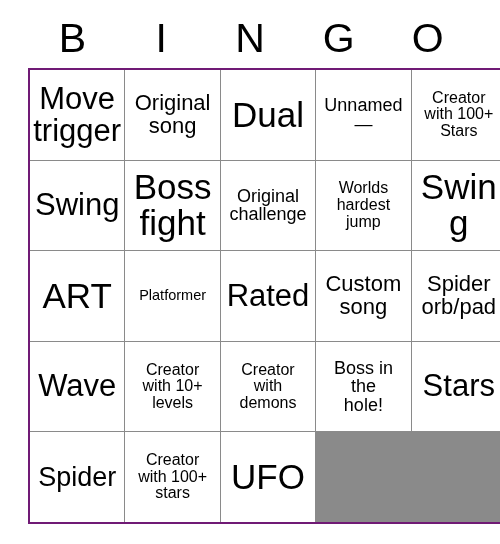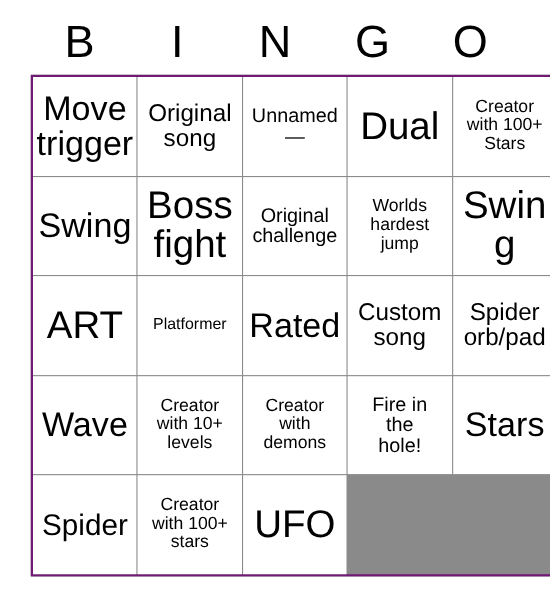--- a/index.html
+++ b/index.html
@@ -94,26 +94,26 @@
   <div id="bingo-grid">
 
     <div class="cell fs-xl">
         <span class="cell-text">Move
 trigger</span>
       </div>
     <div class="cell fs-md">
         <span class="cell-text">Original
 song</span>
       </div>
+    <div class="cell fs-xxl">
+        <span class="cell-text">Dual</span>
+      </div>
     <div class="cell fs-sm">
         <span class="cell-text">Unnamed
 —</span>
-      </div>
-    <div class="cell fs-xxl">
-        <span class="cell-text">Dual</span>
       </div>
     <div class="cell fs-xs">
         <span class="cell-text">Creator
 with 100+
 Stars</span>
       </div>
 
     <div class="cell fs-xl">
         <span class="cell-text">Swing</span>
       </div>
@@ -159,21 +159,21 @@
         <span class="cell-text">Creator
 with 10+
 levels</span>
       </div>
     <div class="cell fs-xs">
         <span class="cell-text">Creator
 with
 demons</span>
       </div>
     <div class="cell fs-sm">
-        <span class="cell-text">Fire in
+        <span class="cell-text">Boss in
 the
 hole!</span>
       </div>
 
     <div class="cell fs-xl">
         <span class="cell-text">Stars</span>
       </div>
     <div class="cell fs-lg">
         <span class="cell-text">Spider</span>
       </div>

